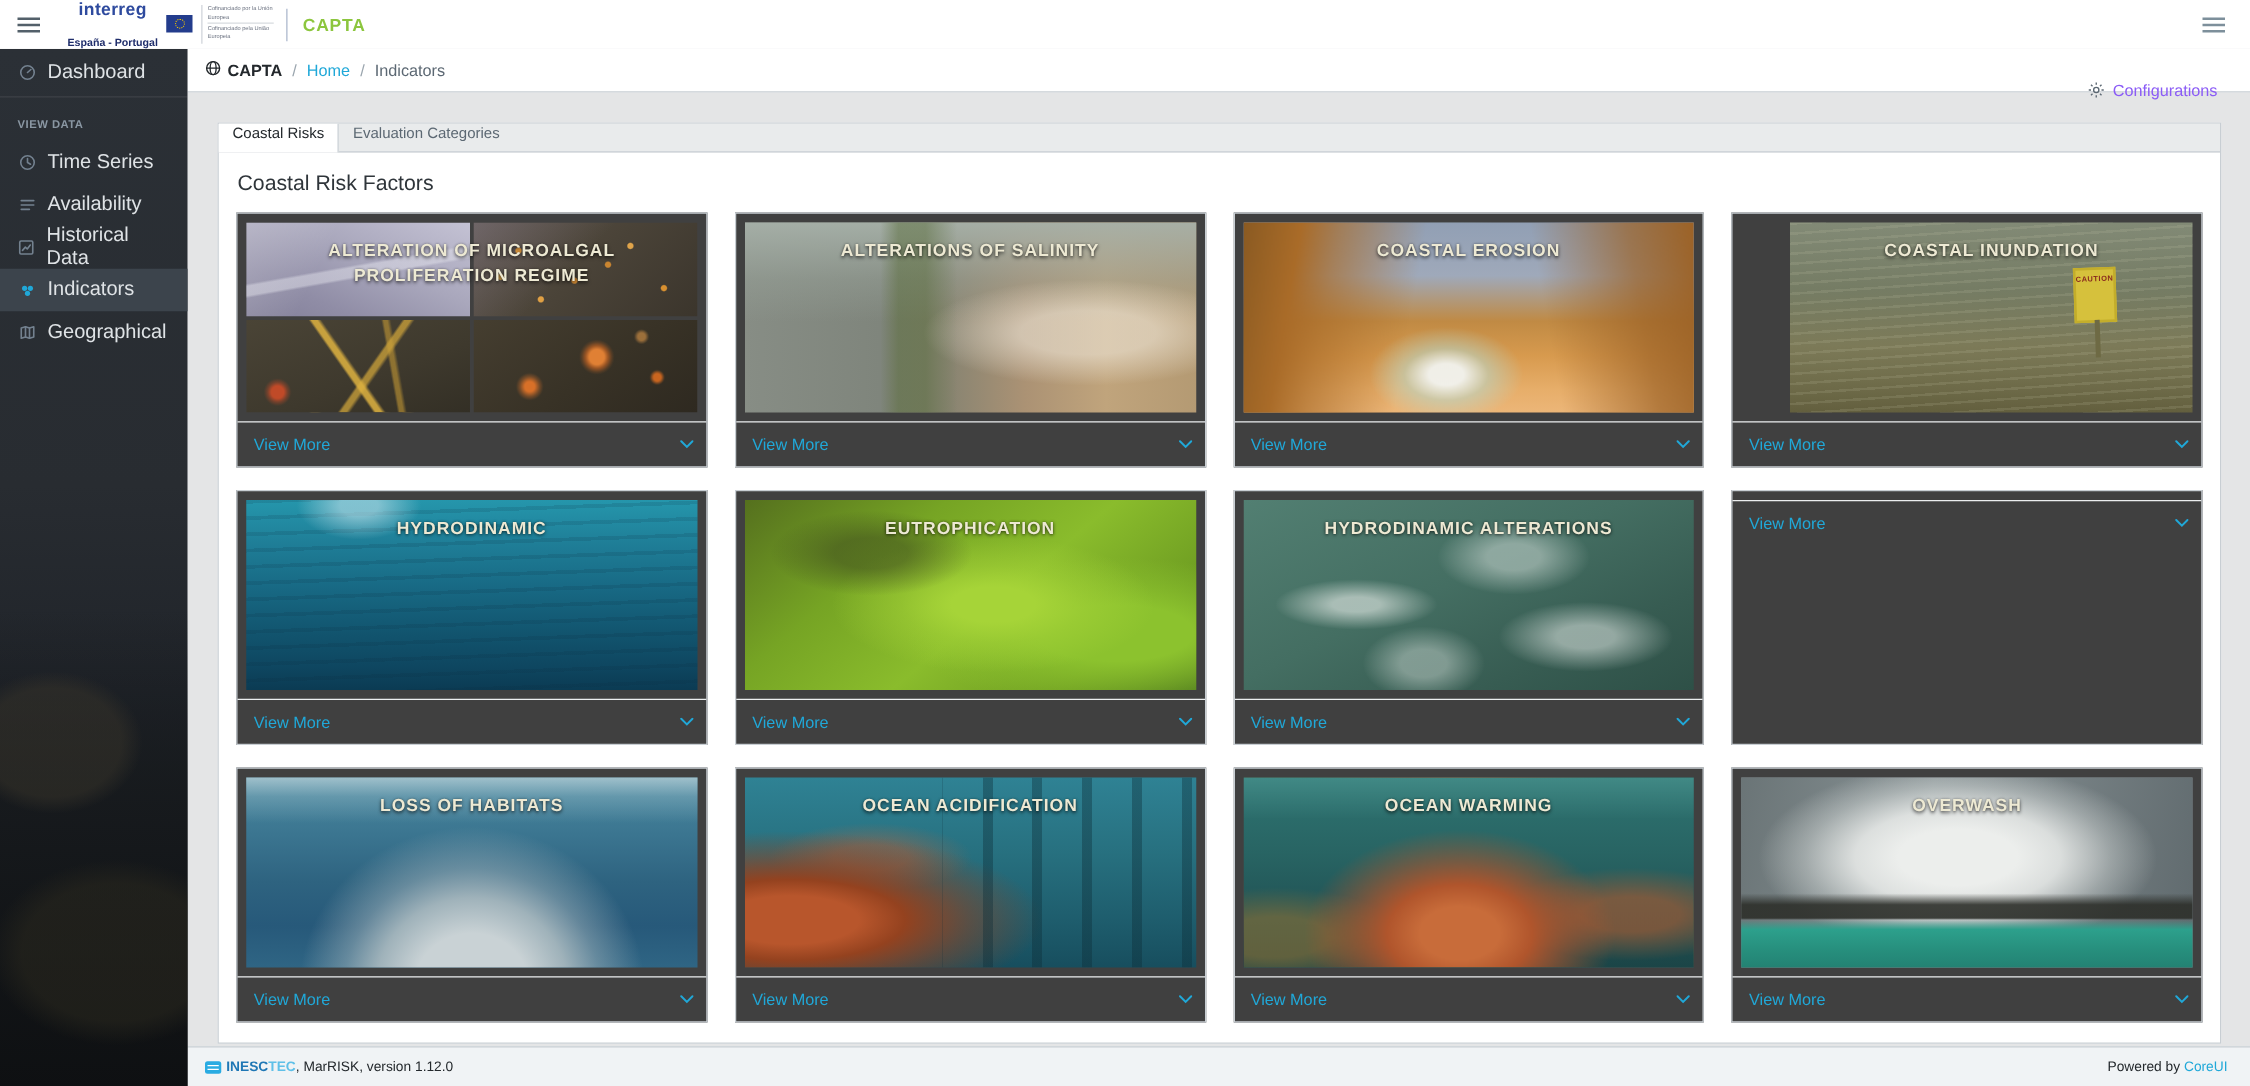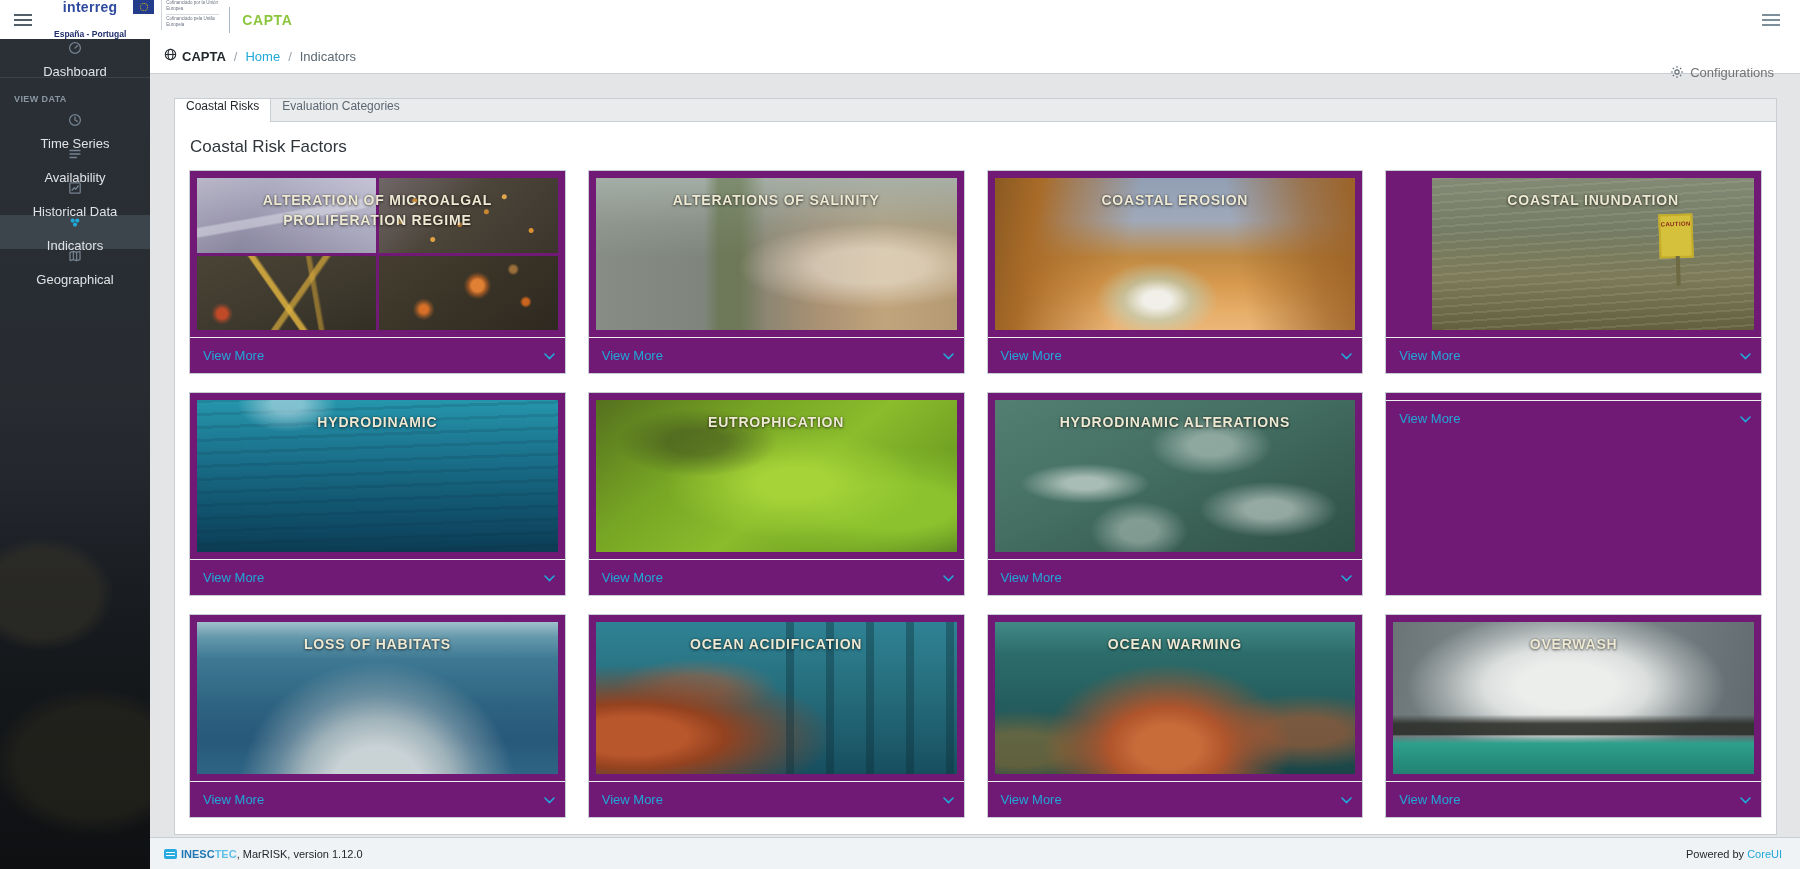--- a/index.html
+++ b/index.html
@@ -7,21 +7,21 @@
     font-family:"Liberation Sans", sans-serif; background:#e4e5e6; }
 
   
   .topbar { position:fixed; top:0; left:0; right:0; height:39px; background:#fff;
     display:flex; align-items:center; z-index:20; }
   .hamburger { display:flex; flex-direction:column; gap:3px; padding:6px; cursor:pointer; background:none; border:none; }
   .hamburger span { display:block; width:18px; height:2px; background:#53606a; }
   .hamburger.right span { background:#7d8f9b; }
   .hamburger.left { margin-left:8px; }
   .hamburger.right { margin-left:auto; margin-right:14px; }
-  .brand { display:flex; align-items:flex-start; margin-left:16px; gap:7px; }
+  .brand { display:flex; align-items:center; margin-left:16px; gap:7px; }
   .brand-left { display:flex; flex-direction:column; align-items:center; line-height:1.1; }
   .interreg-word { color:#2e4a9e; font-weight:700; font-size:14px; letter-spacing:.3px; }
   .region-word { color:#1f2d6b; font-weight:700; font-size:8.5px; margin-top:14px; }
   .eu-flag { width:21px; height:14px; background:#233c8c; position:relative; flex:0 0 auto; }
   .eu-flag i { position:absolute; inset:0; margin:auto; width:8px; height:8px;
     border:1px dotted #f3c500; border-radius:50%; }
   .cofinance { display:flex; flex-direction:column; font-size:4.5px; color:#6b7280;
     line-height:1.4; border-left:1px solid #cfd4da; padding-left:4px; max-width:58px; }
   .cofinance b { border-bottom:1px solid #d8dce0; padding-bottom:1px; margin-bottom:1px; font-weight:400; }
   .brand-divider { width:1px; height:26px; background:#aab6cc; margin:0 12px 0 10px; }
@@ -30,51 +30,51 @@
   
   .sidebar { position:fixed; top:39px; left:0; bottom:0; width:150px; z-index:10;
     background:linear-gradient(180deg,#2b3036 0%,#282c31 42%,#20242a 62%,#171a1e 82%,#121417 100%); }
   .sidebar::after { content:""; position:absolute; left:0; right:0; bottom:0; height:46%; pointer-events:none;
     background:
       radial-gradient(ellipse 95px 75px at 28% 28%, rgba(56,52,42,.5) 0 58%, transparent 76%),
       radial-gradient(ellipse 130px 95px at 62% 72%, rgba(42,40,30,.55) 0 58%, transparent 78%),
       linear-gradient(180deg, rgba(26,30,34,0) 0%, rgba(22,25,28,.85) 40%, rgba(14,16,18,.95) 100%); }
   .nav { position:relative; z-index:2; padding-top:2px; }
   .nav-item { height:34px; display:flex; align-items:center; gap:9px; padding:0 14px;
-    color:#dfe3e6; font-size:13px; cursor:pointer;flex-direction:column; }
+    color:#dfe3e6; font-size:16px; cursor:pointer; }
   .nav-item.active { background:#3c444c; }
   .nav-icon { width:15px; height:15px; color:#73818f; display:flex; align-items:center; justify-content:center; }
   .nav-item.active .nav-icon { color:#20a8d8; }
   .nav-divider { height:1px; background:rgba(255,255,255,.09); margin:2px 0 0; }
   .nav-section { font-size:9px; font-weight:700; color:#8a97a3; letter-spacing:.4px; padding:16px 14px 9px; }
 
   
   .main { margin-left:150px; margin-top:39px; height:830px; display:flex; flex-direction:column; }
   .breadcrumb-bar { height:35px; background:#fff; border-bottom:1px solid #c8ced3; flex:0 0 auto;
     display:flex; align-items:center; justify-content:space-between; padding:0 20px 0 14px; }
   .crumbs { display:flex; align-items:center; gap:8px; font-size:13px; }
   .crumb-root { display:flex; align-items:center; gap:5px; font-weight:700; color:#23282c; }
   .crumb-sep { color:#9aa5ae; }
   .crumb-home { color:#20a8d8; text-decoration:none; cursor:pointer; }
   .crumb-current { color:#5c6873; }
-  .config-btn { display:flex; align-items:center; gap:6px; color:#737373; font-size:13px;
+  .config-btn { display:flex; align-items:center; gap:6px; color:#8b5cf6; font-size:13px;
     background:none; border:none; cursor:pointer; font-family:inherit;margin-top:32px; }
   .config-btn .gear { display:flex; color:#5c6873; }
 
   .content { flex:1 1 auto; padding:24px 23px 0 24px; }
   .panel { background:#fff; border:1px solid #c8ced3; }
   .tab-strip { background:#e9ebec; border-bottom:1px solid #c8ced3; display:flex; }
   .tab { padding:0 11px; font-size:12px; color:#5c6873; cursor:pointer; }
   .tab.active { background:#fff; color:#23282c; border-right:1px solid #c8ced3;
     margin-bottom:-1px; padding-bottom:9px; }
   .panel-body { padding:13px 14px 16px; }
   .page-title { font-size:17px; font-weight:400; color:#2f353a; margin:2px 0 13px 1px; }
 
   .cards-grid { display:grid; grid-template-columns:repeat(4,1fr); gap:18px 22px; }
-  .card { border:1px solid #c8ced3; background:#701a75; }
+  .card { border:1px solid #c8ced3; background:#404040; }
   .card-img { margin:7px 7px 0; height:152px; position:relative; overflow:hidden; }
   .card-img.quad { display:grid; grid-template-columns:1fr 1fr; grid-template-rows:1fr 1fr; gap:3px; }
   .card-title { position:absolute; left:0; right:0; top:13px; z-index:3; text-align:center;
     color:#ede9d3; font-size:14px; font-weight:600; letter-spacing:.8px; line-height:1.4;
     padding:0 8px; text-shadow:0 1px 3px rgba(0,0,0,.6), 0 0 2px rgba(0,0,0,.35); }
   .card-footer { display:flex; justify-content:space-between; align-items:center;
     padding:8px 10px 9px 13px; cursor:pointer; border-top:1px solid #eceeef; margin-top:7px; }
   .view-more { color:#20a8d8; font-size:13px; }
 
   

